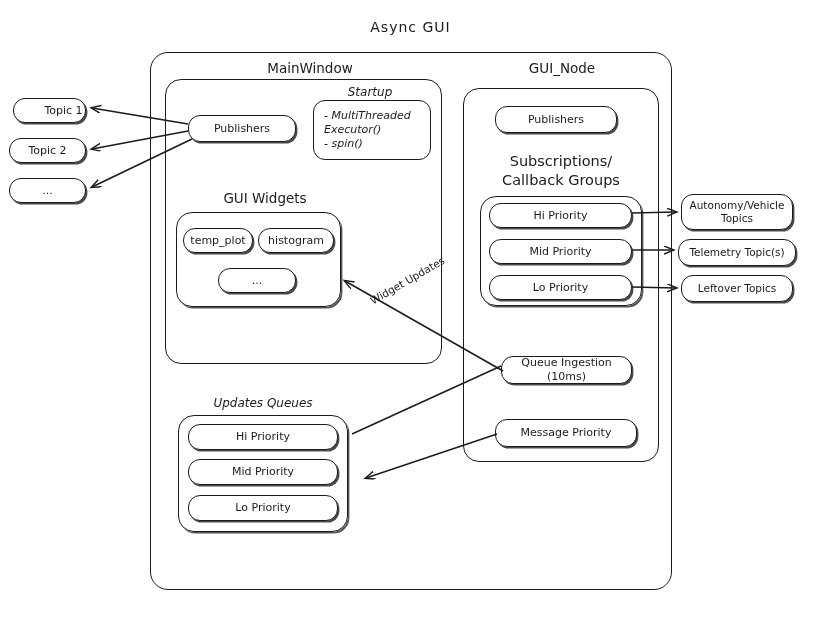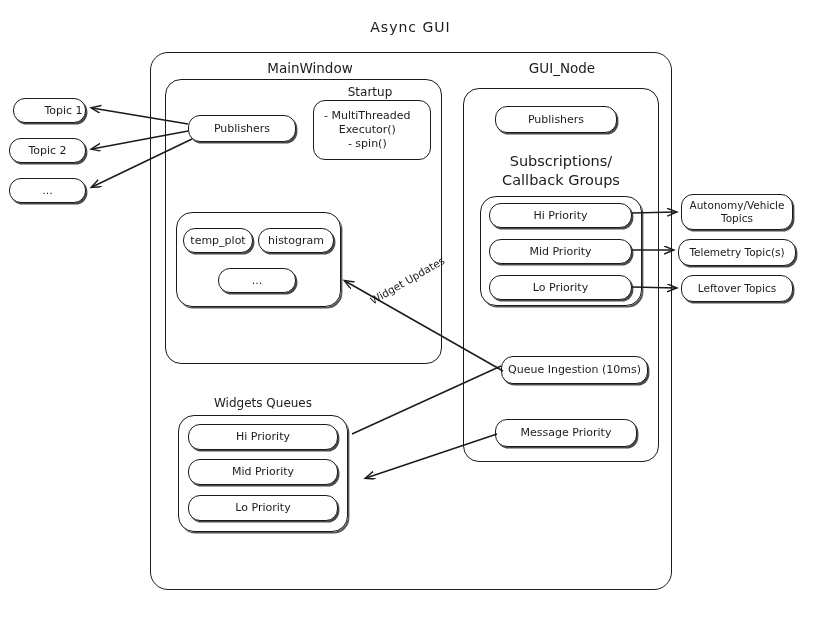--- a/index.html
+++ b/index.html
@@ -50,24 +50,24 @@
   .label {
     position: absolute;
     text-align: center;
     white-space: pre-line;
     line-height: 1.3;
   }
 
   
   .t-title   { font-size: 14px; letter-spacing: 1px; }
   .t-section { font-size: 13.5px; }
-  .t-sub     { font-size: 12px; }
+  .t-sub     { font-size: 12px; font-style: italic; }
   .t-box     { font-size: 11px; }
   .t-boxsm   { font-size: 10.5px; }
-  .t-code    { font-size: 11px; text-align: center; }
+  .t-code    { font-size: 11px; text-align: left; font-style: italic; }
   .t-big     { font-size: 14.5px; }
 
   #overlay {
     position: absolute;
     left: 0; top: 0;
     width: 821px; height: 634px;
     pointer-events: none;
   }
   .arrowlabel {
     position: absolute;
@@ -90,20 +90,21 @@
   <div class="group" style="left:165px; top:79px; width:277px; height:285px;"></div>
 
   <div class="box t-box" style="left:188px; top:115px; width:108px; height:27px;">Publishers</div>
 
   <div class="label t-sub" style="left:310px; top:85px; width:120px;">Startup</div>
 
   <div class="box t-code noshadow" style="left:313px; top:100px; width:118px; height:60px; justify-content:flex-start; padding-left:10px; white-space:pre-line;">-  MultiThreaded
    Executor()
 -  spin()</div>
 
+  <div class="label t-section" style="left:180px; top:190px; width:170px;">GUI Widgets</div>
 
   <div class="group shadow" style="left:176px; top:212px; width:165px; height:95px;"></div>
 
   <div class="box t-box" style="left:183px; top:228px; width:70px; height:25px;">temp_plot</div>
 
   <div class="box t-box" style="left:258px; top:228px; width:76px; height:25px;">histogram</div>
 
   <div class="box t-box" style="left:218px; top:268px; width:78px; height:25px;">...</div>
 
   <div class="label t-section" style="left:462px; top:60px; width:200px;">GUI_Node</div>
@@ -116,25 +117,25 @@
 Callback Groups</div>
 
   <div class="group shadow" style="left:480px; top:196px; width:162px; height:110px;"></div>
 
   <div class="box t-box" style="left:489px; top:203px; width:143px; height:25px;">Hi Priority</div>
 
   <div class="box t-box" style="left:489px; top:239px; width:143px; height:25px;">Mid Priority</div>
 
   <div class="box t-box" style="left:489px; top:275px; width:143px; height:25px;">Lo Priority</div>
 
-  <div class="box t-box" style="left:501px; top:356px; width:147px; height:28px;">Queue Ingestion (10ms)</div>
+  <div class="box t-box" style="left:501px; top:356px; width:131px; height:28px;">Queue Ingestion (10ms)</div>
 
   <div class="box t-box" style="left:495px; top:419px; width:142px; height:28px;">Message Priority</div>
 
-  <div class="label t-sub" style="left:178px; top:396px; width:170px;">Widgets Queues</div>
+  <div class="label t-sub" style="left:178px; top:396px; width:170px;">Updates Queues</div>
 
   <div class="group shadow" style="left:178px; top:415px; width:170px; height:117px;"></div>
 
   <div class="box t-box" style="left:188px; top:424px; width:150px; height:26px;">Hi Priority</div>
 
   <div class="box t-box" style="left:188px; top:459px; width:150px; height:26px;">Mid Priority</div>
 
   <div class="box t-box" style="left:188px; top:495px; width:150px; height:26px;">Lo Priority</div>
 
   <div class="box t-box" style="left:13px; top:98px; width:73px; height:25px;padding-left:28px;">Topic 1</div>

